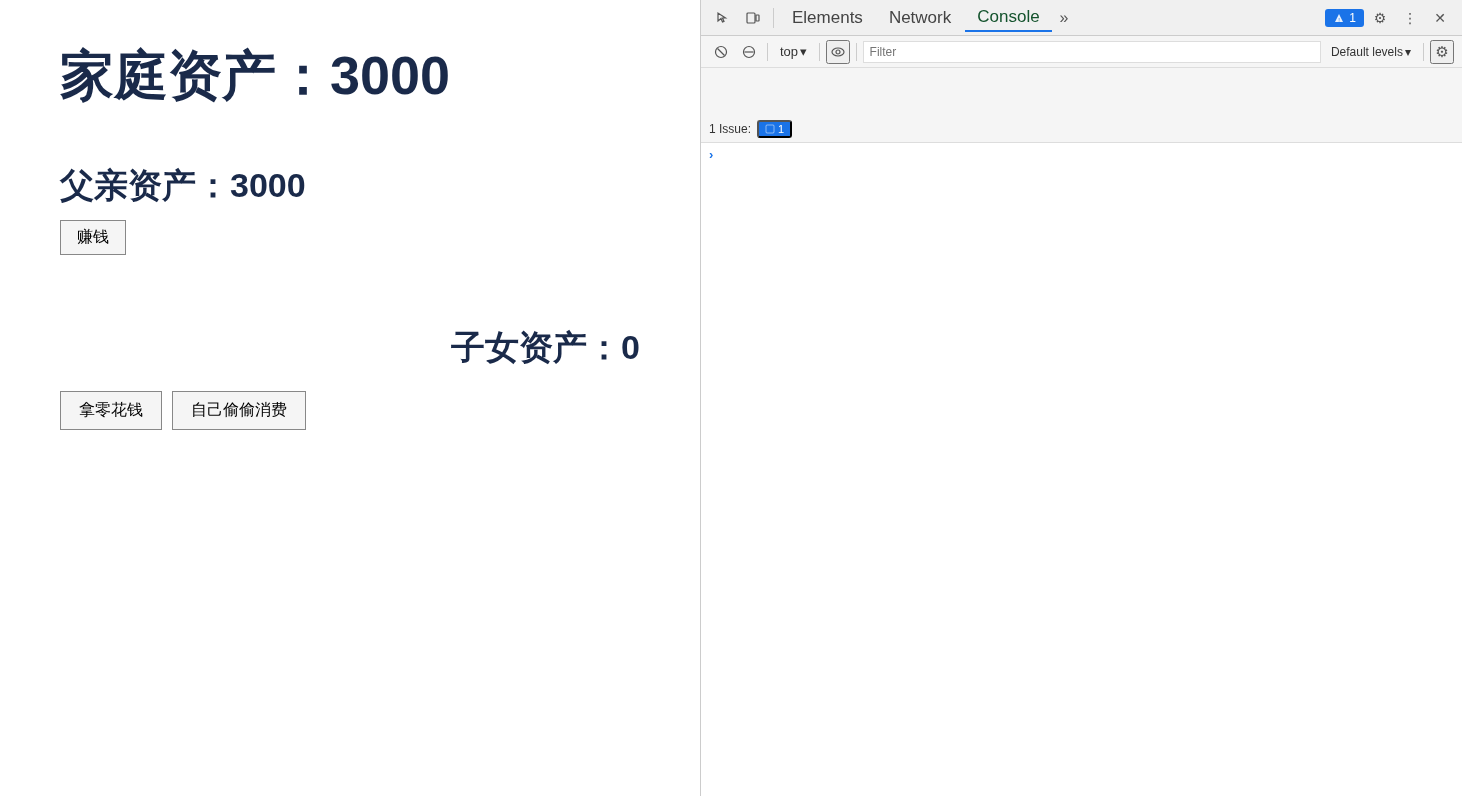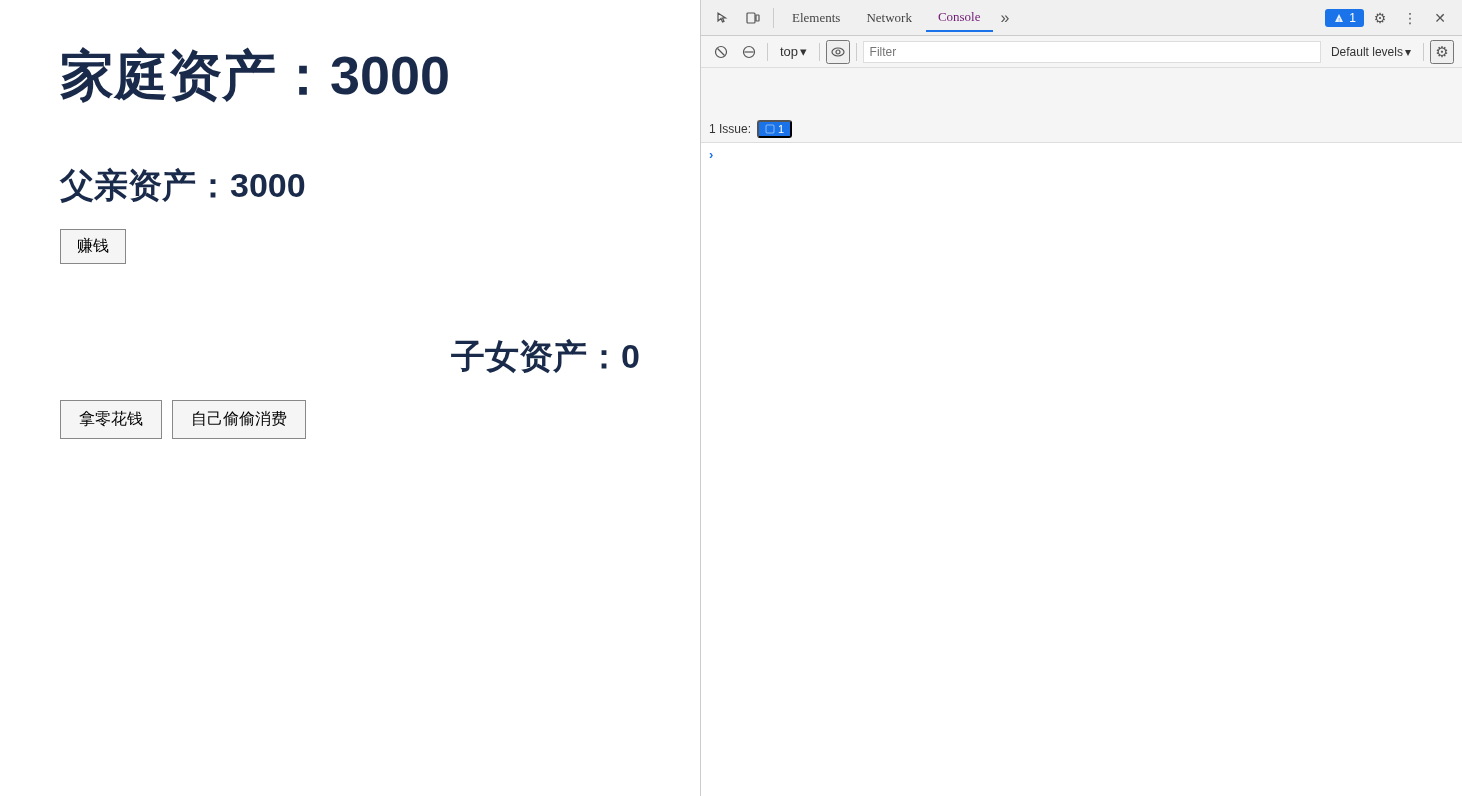--- a/index.html
+++ b/index.html
@@ -21,21 +21,21 @@
     }
 
     .father-section {
       margin-bottom: 30px;
     }
 
     .father-assets {
       font-size: 34px;
       font-weight: bold;
       color: #1a2a4a;
-      margin-bottom: 20px;
+      margin-bottom: 11px;
     }
 
     .earn-btn {
       padding: 6px 16px;
       font-size: 16px;
       border: 1px solid #888;
       background: #f5f5f5;
       cursor: pointer;
       margin-bottom: 40px;
     }
@@ -101,31 +101,30 @@
       width: 1px;
       height: 20px;
       background: #ccc;
       margin: 0 4px;
     }
 
     .tab-item {
       padding: 4px 12px;
       cursor: pointer;
       color: #444;
-      font-size: 13px;
+      font-size: 17px;
       border: none;
       background: transparent;
       height: 28px;
       display: flex;
       align-items: center;
-      font-family: Liberation Serif, serif;
     }
 
     .tab-item.active {
-      color: #701a75;
+      color: #14532d;
       border-bottom: 2px solid #1a73e8;
     }
 
     .tab-more {
       padding: 4px 6px;
       cursor: pointer;
       color: #555;
       font-size: 16px;
       background: transparent;
       border: none;

